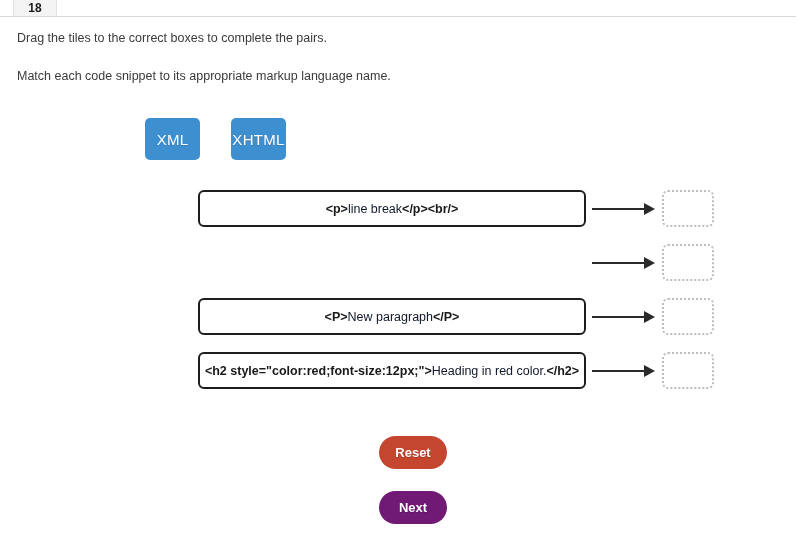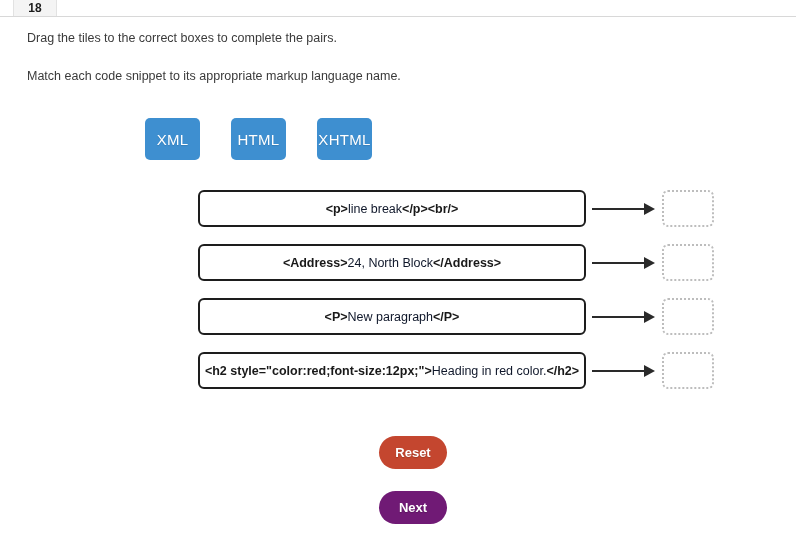--- a/index.html
+++ b/index.html
@@ -44,21 +44,21 @@
     font-size: 12px;
     font-weight: bold;
     color: #1b1b1b;
     line-height: 13px;
     padding-bottom: 1px;
   }
 
   
   .instructions {
     position: absolute;
-    left: 27px;
+    left: 17px;
     top: 30px;
     width: 700px;
   }
   .instr-line {
     font-size: 12.5px;
     color: #3a3a3a;
     line-height: 16px;
     margin: 0 0 22px 0;
   }
 
@@ -197,23 +197,20 @@
 <div class="instructions">
   <p class="instr-line">Drag the tiles to the correct boxes to complete the pairs.</p>
   <p class="instr-line">Match each code snippet to its appropriate markup language name.</p>
 </div>
 
 <div class="tiles">
   <div class="tile">
     <span>XML</span>
   </div>
   <div class="tile">
-    <span>HTML</span>
-  </div>
-  <div class="tile">
     <span>XHTML</span>
   </div>
 </div>
 
 <div class="rows">
 
   <div class="row">
     <div class="snippet">
       <span class="tagpart">&lt;p&gt;</span>
         <span class="textpart">line break</span>
@@ -222,25 +219,20 @@
     <div class="arrow">
       <div class="shaft"></div>
         <div class="head"></div>
     </div>
     <div class="dropbox">
       <span></span>
     </div>
   </div>
 
   <div class="row">
-    <div class="snippet">
-      <span class="tagpart">&lt;Address&gt;</span>
-        <span class="textpart">24, North Block</span>
-        <span class="tagpart">&lt;/Address&gt;</span>
-    </div>
     <div class="arrow">
       <div class="shaft"></div>
         <div class="head"></div>
     </div>
     <div class="dropbox">
       <span></span>
     </div>
   </div>
 
   <div class="row">

